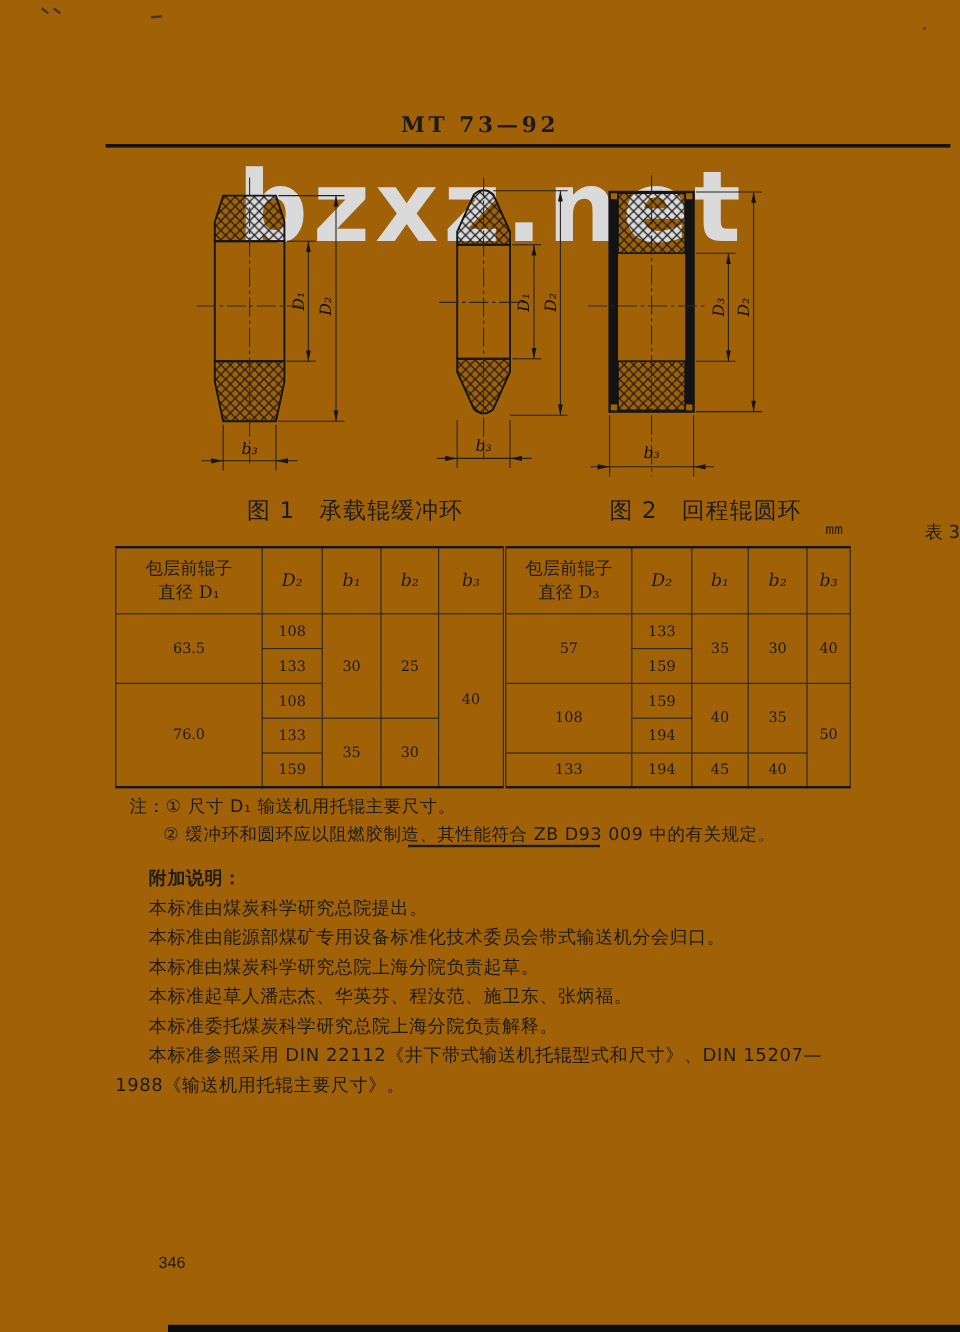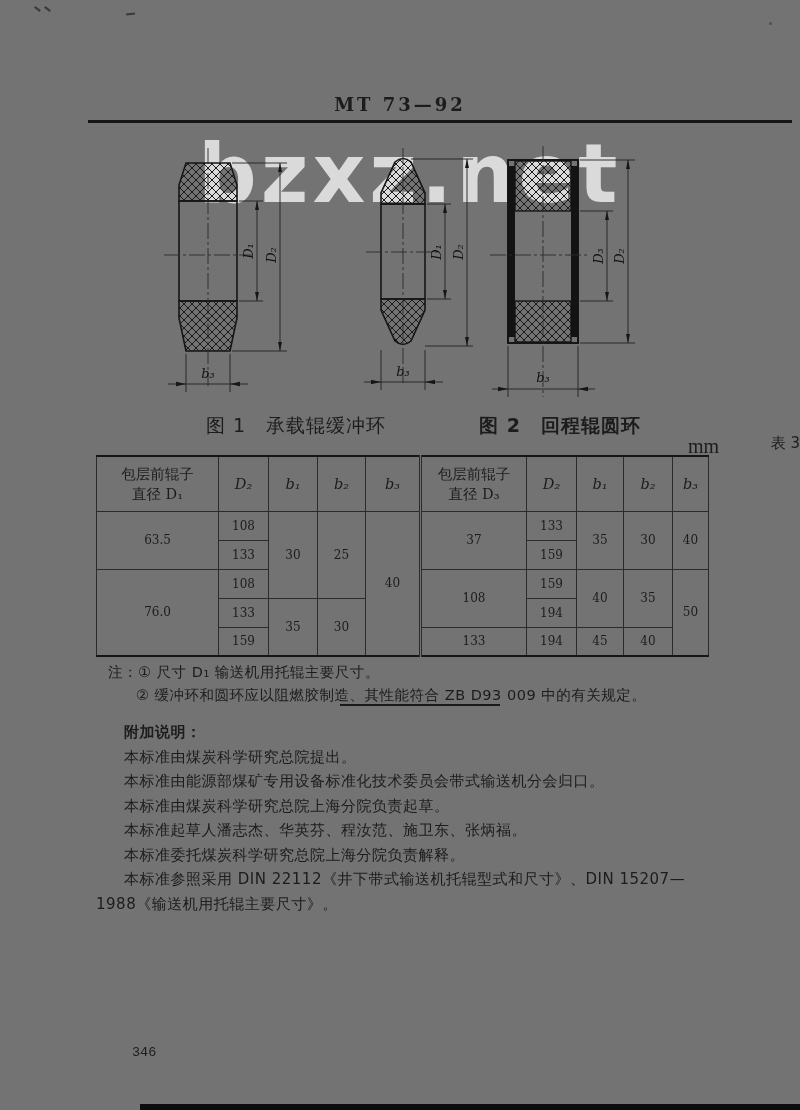--- a/index.html
+++ b/index.html
@@ -1,51 +1,51 @@
 <!DOCTYPE html>
 <html><head>
 <meta charset="utf-8">
 <style>
   html,body{margin:0;padding:0;}
-  #page{position:relative;width:800px;height:1110px;background:#737373;overflow:hidden;
+  #page{position:relative;width:800px;height:1110px;background:#a16207;overflow:hidden;
         font-family:"DejaVu Sans",sans-serif;color:#1c1c1c;}
   .abs{position:absolute;}
   
   .std-code{top:94px;left:0;width:800px;text-align:center;font-family:"DejaVu Serif",serif;
             font-weight:bold;font-size:18px;letter-spacing:3px;}
   .header-rule{top:120px;left:88px;width:704px;height:3px;background:#151515;}
   
   .watermark{top:133px;left:198px;font-family:"DejaVu Sans",sans-serif;font-weight:bold;
              font-size:82px;line-height:1;letter-spacing:4px;color:#dadada;z-index:0;}
   .fig-svg{top:135px;left:0;z-index:1;}
   
   .caption{top:413px;font-size:19px;letter-spacing:1px;white-space:nowrap;transform:translateX(-50%);}
-  .cap1{left:296px;} .cap2{left:560px;font-weight:bold;}
+  .cap1{left:296px;} .cap2{left:588px;}
   .tbl-title{top:434px;left:0;width:800px;text-align:right;font-size:15px;}
-  .unit{top:435px;left:688px;font-family:Liberation Serif, serif;font-size:20px;}
+  .unit{top:435px;left:688px;font-family:Liberation Mono, monospace;font-size:12px;}
   
   table{border-collapse:collapse;table-layout:fixed;}
   .data-table{top:455px;left:96px;z-index:2;}
   td,th{border:1px solid #2b2b2b;padding:0;text-align:center;vertical-align:middle;
         font-weight:normal;font-size:12px;font-family:"DejaVu Serif","DejaVu Sans",serif;}
   thead tr{height:55px;padding-left:24px;} tbody tr{height:29px;}
   .data-table{border-top:2px solid #161616;border-bottom:2px solid #161616;}
   th{font-size:14.5px;line-height:20px;}
   .ital{font-style:italic;}
   .dbl{border-left:3px double #2b2b2b;}
   
   .note1{top:663px;left:108px;font-size:14.5px;letter-spacing:0.5px;}
   .note2{top:686px;left:136px;font-size:14.5px;letter-spacing:0.5px;}
   .short-rule{top:704px;left:340px;width:160px;height:2px;background:#1a1a1a;}
   
   .appendix{top:720px;left:96px;width:622px;font-size:15px;line-height:24.5px;letter-spacing:0.5px;}
   .appendix p{margin:0;text-indent:28px;}
   .appendix .heading{font-weight:bold;}
   
-  .page-num{top:1045px;left:132px;font-family:Liberation Mono, monospace;font-size:13.5px;}
+  .page-num{top:1045px;left:132px;font-family:Liberation Sans, sans-serif;font-size:13.5px;}
   .bottom-bar{top:1104px;left:140px;width:660px;height:6px;background:#0c0c0c;}
   
   .speck{background:#3a3a3a;}
   .sp1{top:8px;left:34px;width:7px;height:2px;transform:rotate(38deg);}
   .sp2{top:8px;left:44px;width:7px;height:2px;transform:rotate(38deg);}
   .sp3{top:13px;left:126px;width:9px;height:2px;transform:rotate(-6deg);}
   .sp4{top:22px;left:769px;width:3px;height:3px;border-radius:50%;opacity:.6;}
 </style>
 </head>
 <body>
@@ -213,21 +213,21 @@
         <th class="ital">b₃</th>
       </tr>
     </thead>
     <tbody>
       <tr>
         <td rowspan="2">63.5</td>
         <td>108</td>
         <td rowspan="3">30</td>
         <td rowspan="3">25</td>
         <td rowspan="5">40</td>
-        <td rowspan="2" class="dbl">37</td>
+        <td rowspan="2" class="dbl">57</td>
         <td>133</td>
         <td rowspan="2">35</td>
         <td rowspan="2">30</td>
         <td rowspan="2">40</td>
       </tr>
       <tr>
         <td>133</td>
         <td>159</td>
       </tr>
       <tr>

